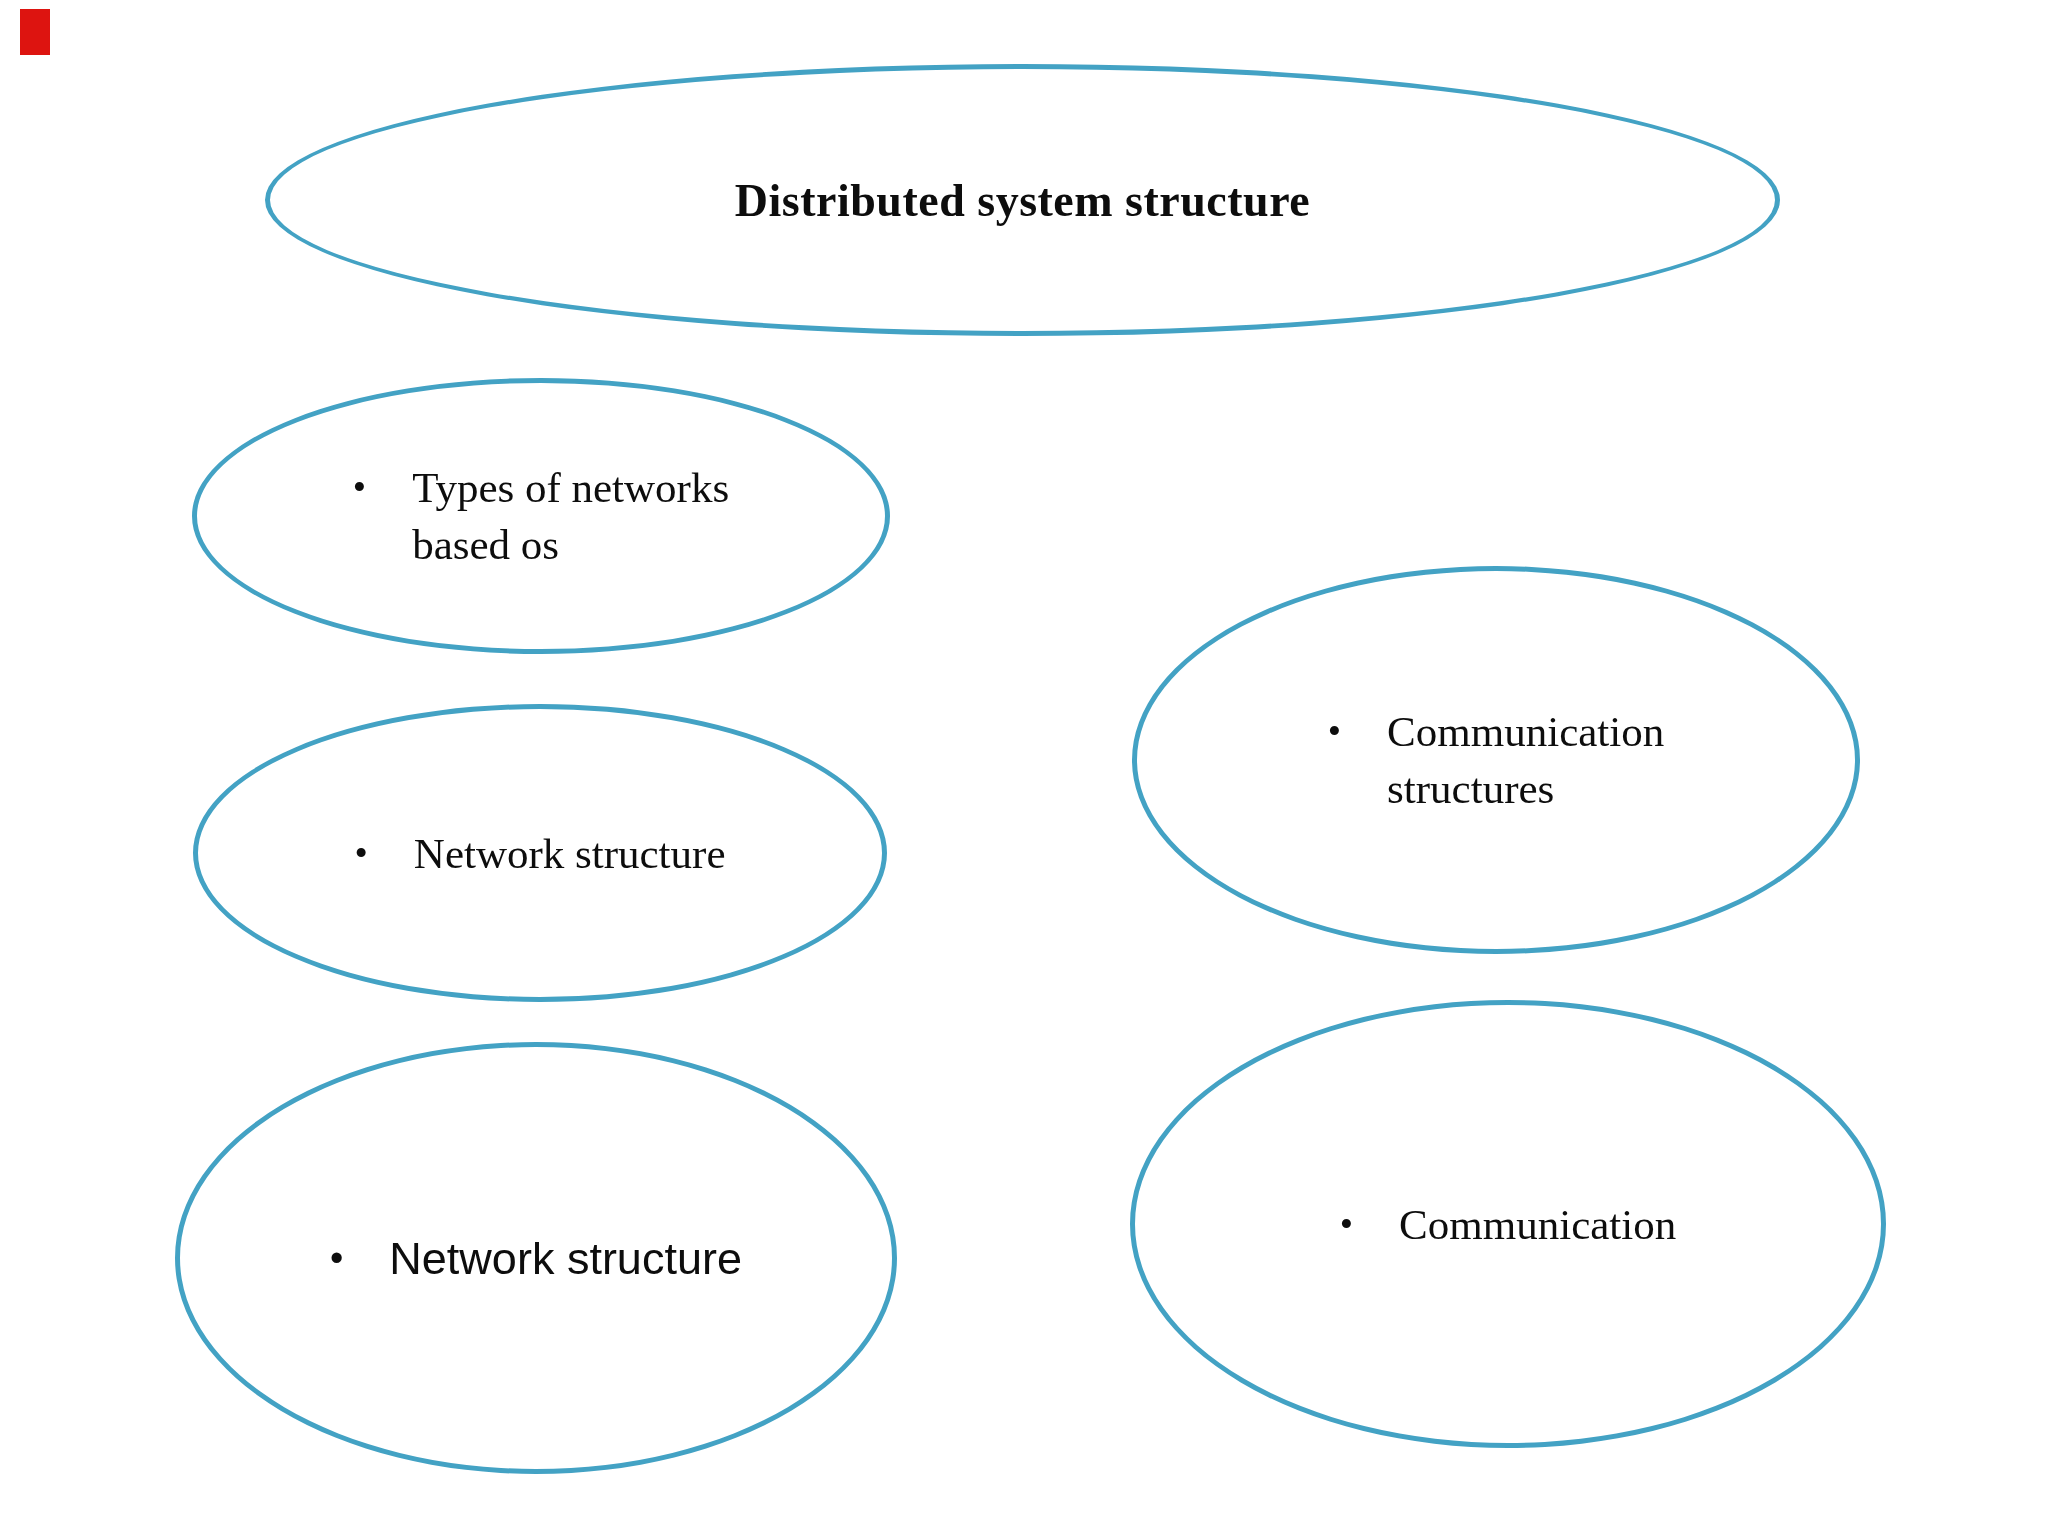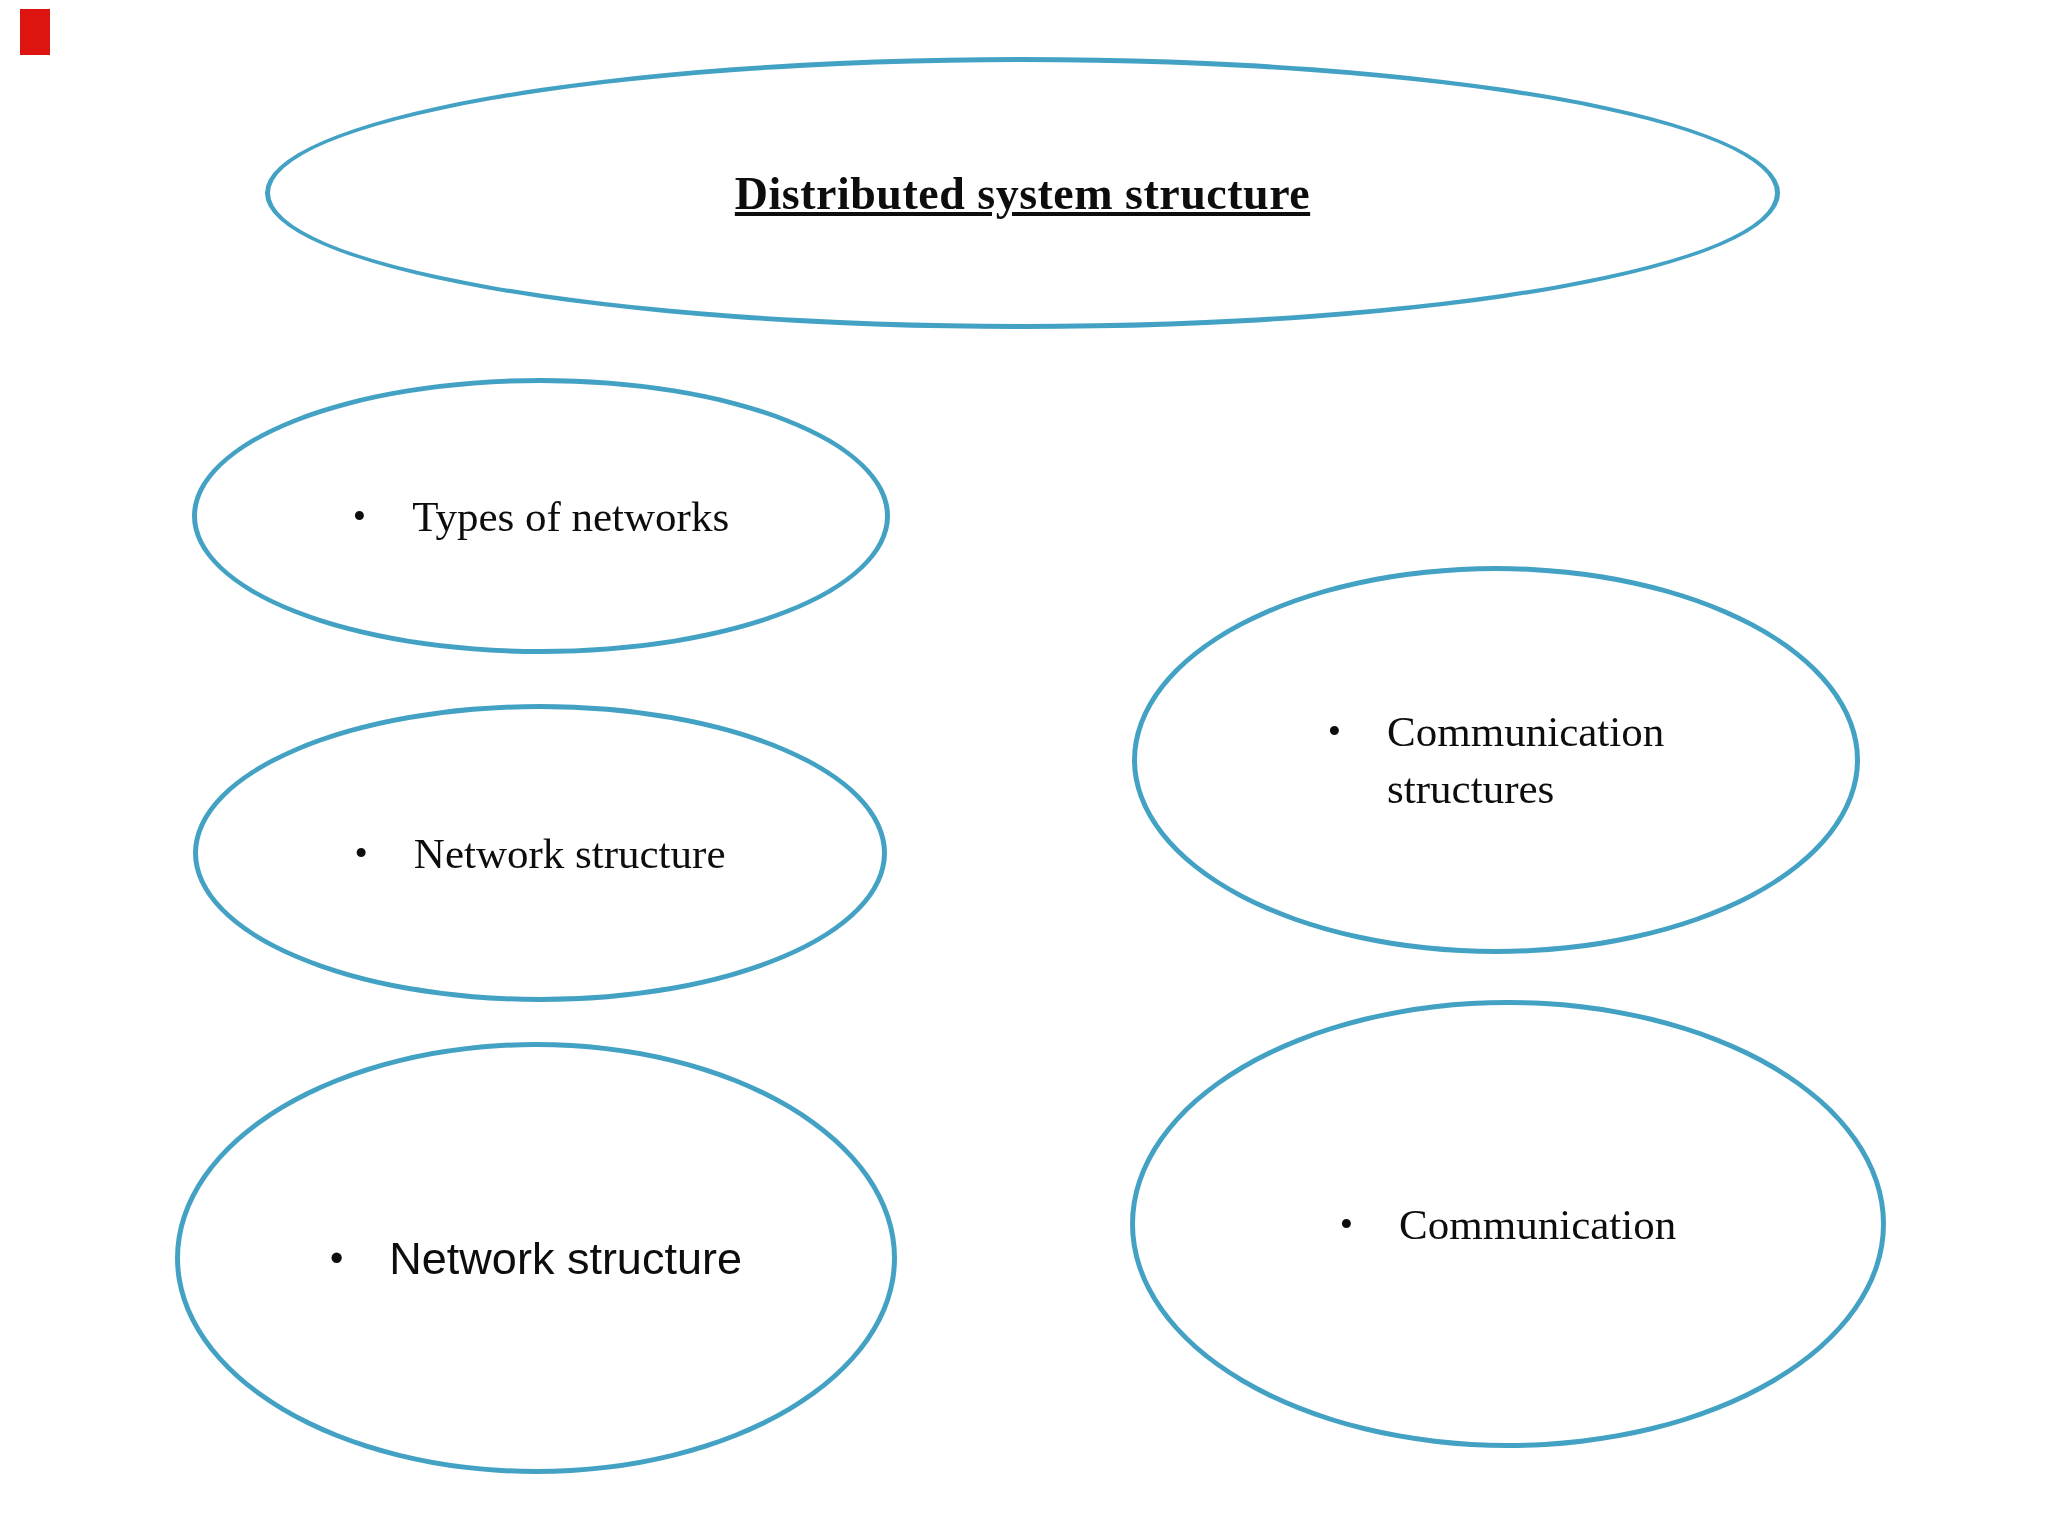--- a/index.html
+++ b/index.html
@@ -27,21 +27,21 @@
   .ellipse {
     position: absolute;
     box-sizing: border-box;
     border: 5px solid var(--accent, #43a2c4);
     border-radius: 50%;
     background: transparent;
     display: flex;
     align-items: center;
     justify-content: center;
   }
-  .e-root   { left: 265px;  top: 57px;   width: 1515px; height: 272px; text-decoration: underline; }
+  .e-root   { left: 265px;  top: 64px;   width: 1515px; height: 272px; }
   .e-types  { left: 192px;  top: 378px;  width: 698px;  height: 276px; }
   .e-structs{ left: 193px;  top: 704px;  width: 694px;  height: 298px; }
   .e-topo   { left: 175px;  top: 1042px; width: 722px;  height: 432px; }
   .e-cstru  { left: 1132px; top: 566px;  width: 728px;  height: 388px; }
   .e-cprot  { left: 1130px; top: 1000px; width: 756px;  height: 448px; }
 
   .node-title {
     font-weight: bold;
     font-size: 46px;
     letter-spacing: 0.5px;
@@ -79,20 +79,21 @@
 
   <div class="ellipse e-root">
     <span class="node-title">Distributed system structure</span>
   </div>
 
   <div class="ellipse e-types">
     <div class="bullet-group">
       <span class="bullet">•</span>
       <span class="lines">
         <span>Types of networks</span>
+        <span>based os</span>
       </span>
     </div>
   </div>
 
   <div class="ellipse e-structs">
     <div class="bullet-group">
       <span class="bullet">•</span>
       <span class="lines">
         <span>Network structure</span>
       </span>

